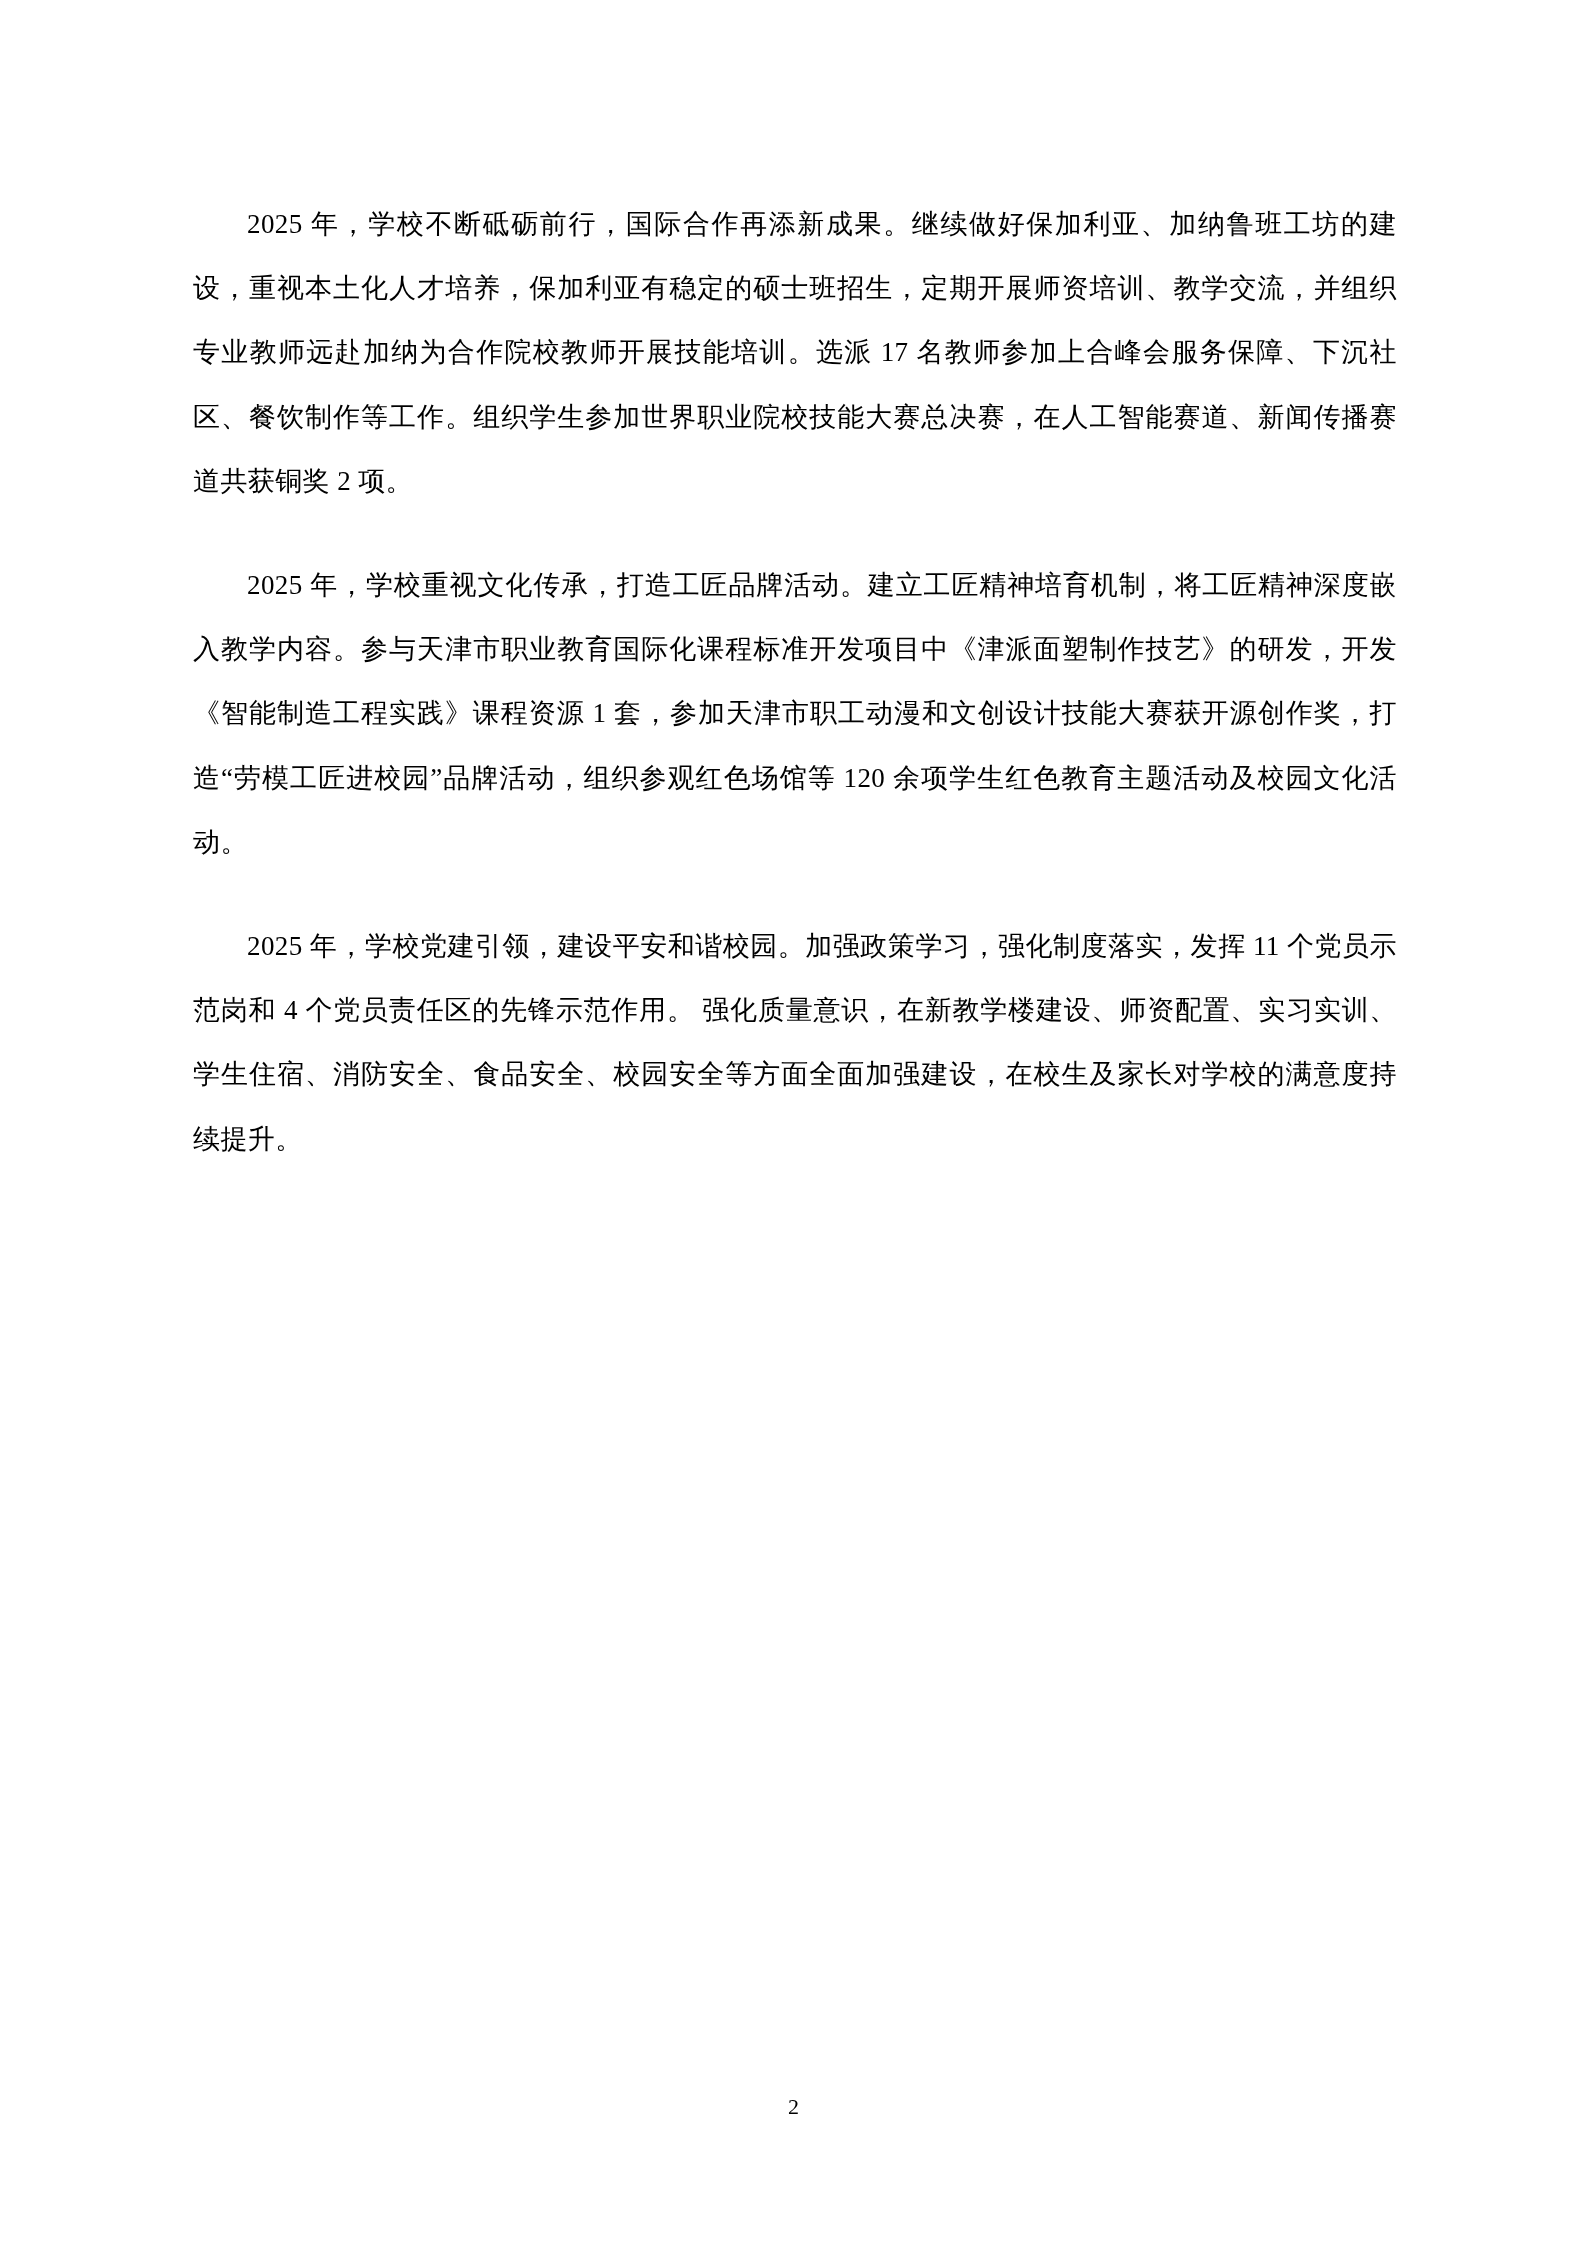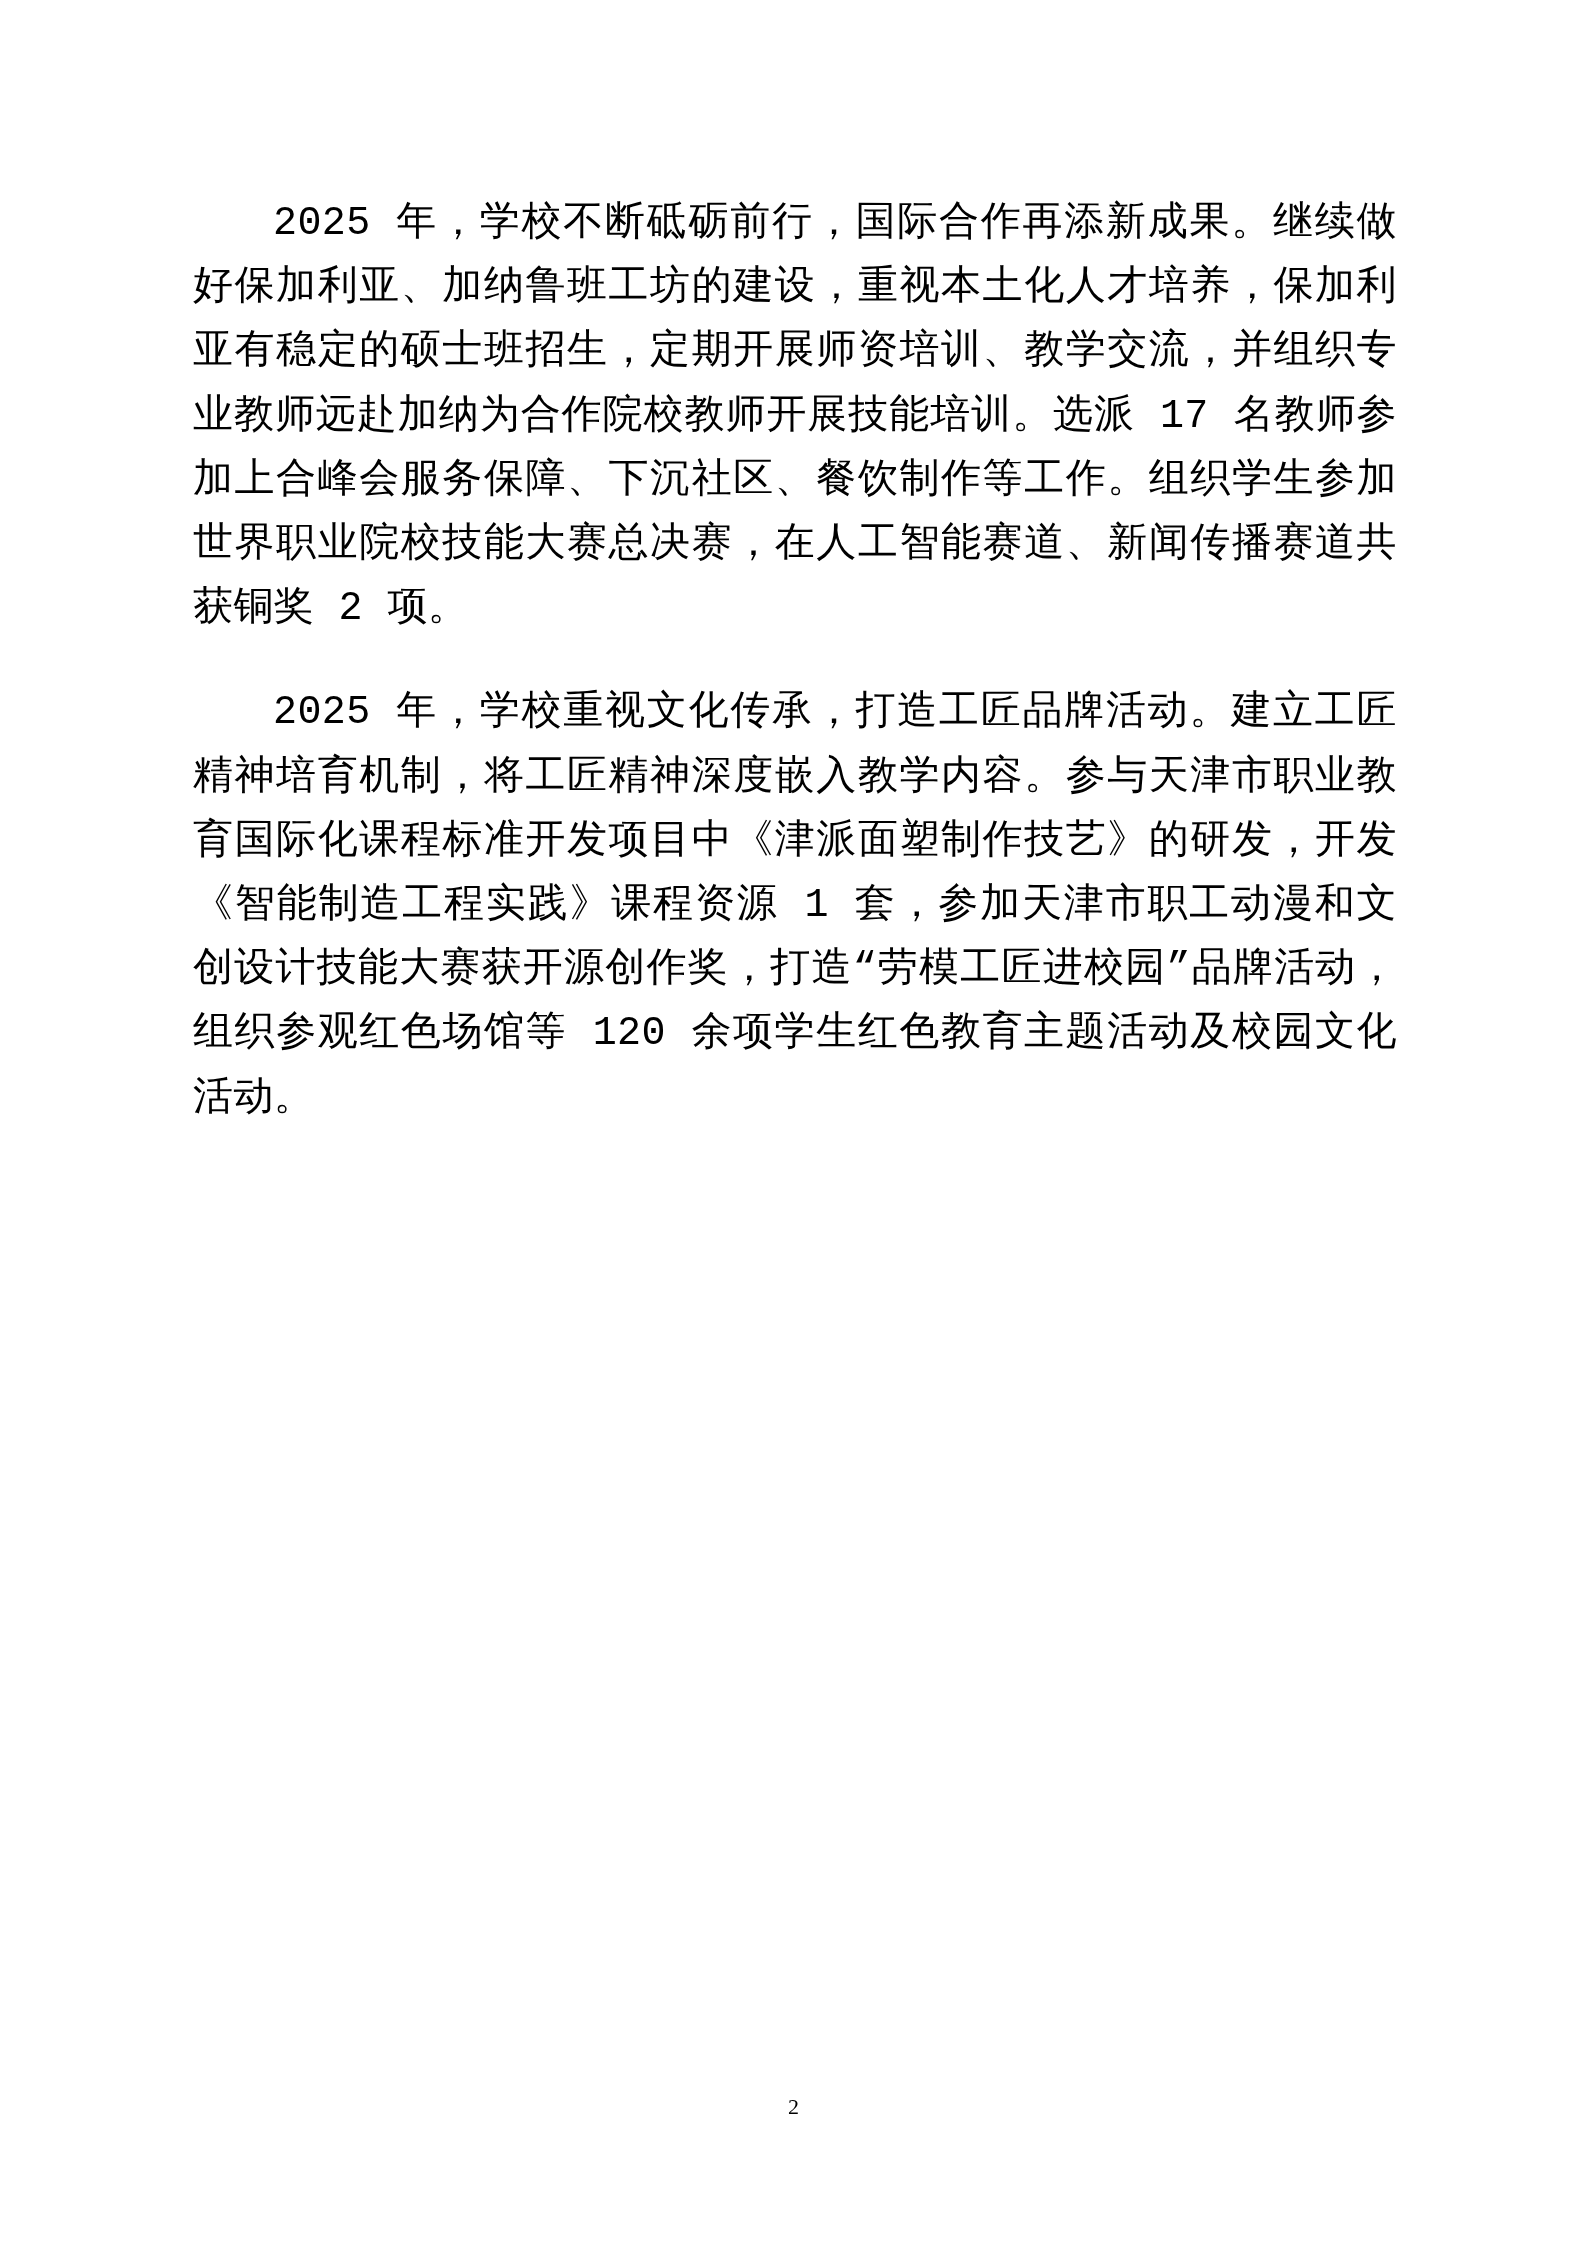--- a/index.html
+++ b/index.html
@@ -19,22 +19,22 @@
       width: 1587px;
       height: 2245px;
       background: #ffffff;
     }
     .content {
       position: absolute;
       left: 193px;
       top: 192px;
       width: 1204px;
       color: #000000;
-      font-family: Liberation Mono, monospace;
-      font-size: 40px;
+      font-family: Liberation Serif, serif;
+      font-size: 27px;
       line-height: 64.2px;
       text-align: justify;
       text-justify: inter-character;
       letter-spacing: 0.4px;
     }
     .para {
       margin: 0 0 40px 0;
       text-indent: 2em;
     }
     .page-number {
@@ -48,15 +48,16 @@
       color: #000000;
     }
   </style>
 </head>
 <body>
 
 <div class="page">
   <div class="content">
     <p class="para">2025 年，学校不断砥砺前行，国际合作再添新成果。继续做好保加利亚、加纳鲁班工坊的建设，重视本土化人才培养，保加利亚有稳定的硕士班招生，定期开展师资培训、教学交流，并组织专业教师远赴加纳为合作院校教师开展技能培训。选派 17 名教师参加上合峰会服务保障、下沉社区、餐饮制作等工作。组织学生参加世界职业院校技能大赛总决赛，在人工智能赛道、新闻传播赛道共获铜奖 2 项。</p>
     <p class="para">2025 年，学校重视文化传承，打造工匠品牌活动。建立工匠精神培育机制，将工匠精神深度嵌入教学内容。参与天津市职业教育国际化课程标准开发项目中《津派面塑制作技艺》的研发，开发《智能制造工程实践》课程资源 1 套，参加天津市职工动漫和文创设计技能大赛获开源创作奖，打造“劳模工匠进校园”品牌活动，组织参观红色场馆等 120 余项学生红色教育主题活动及校园文化活动。</p>
+    <p class="para">2025 年，学校党建引领，建设平安和谐校园。加强政策学习，强化制度落实，发挥 11 个党员示范岗和 4 个党员责任区的先锋示范作用。 强化质量意识，在新教学楼建设、师资配置、实习实训、学生住宿、消防安全、食品安全、校园安全等方面全面加强建设，在校生及家长对学校的满意度持续提升。</p>
   </div>
   <div class="page-number">2</div>
 </div>
 
 </body></html>

